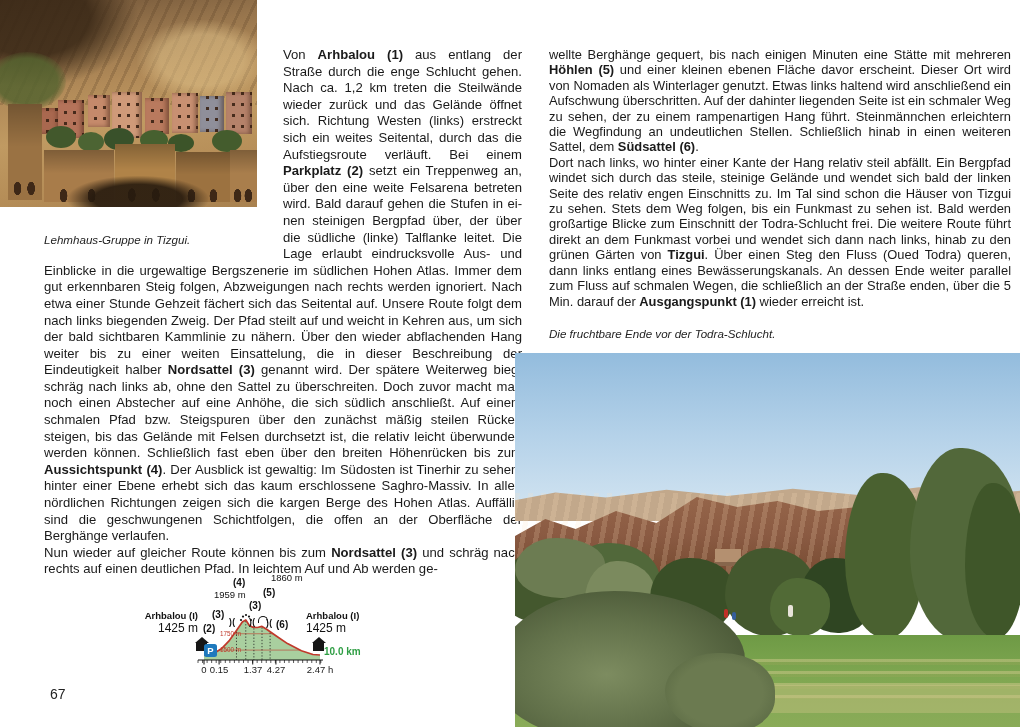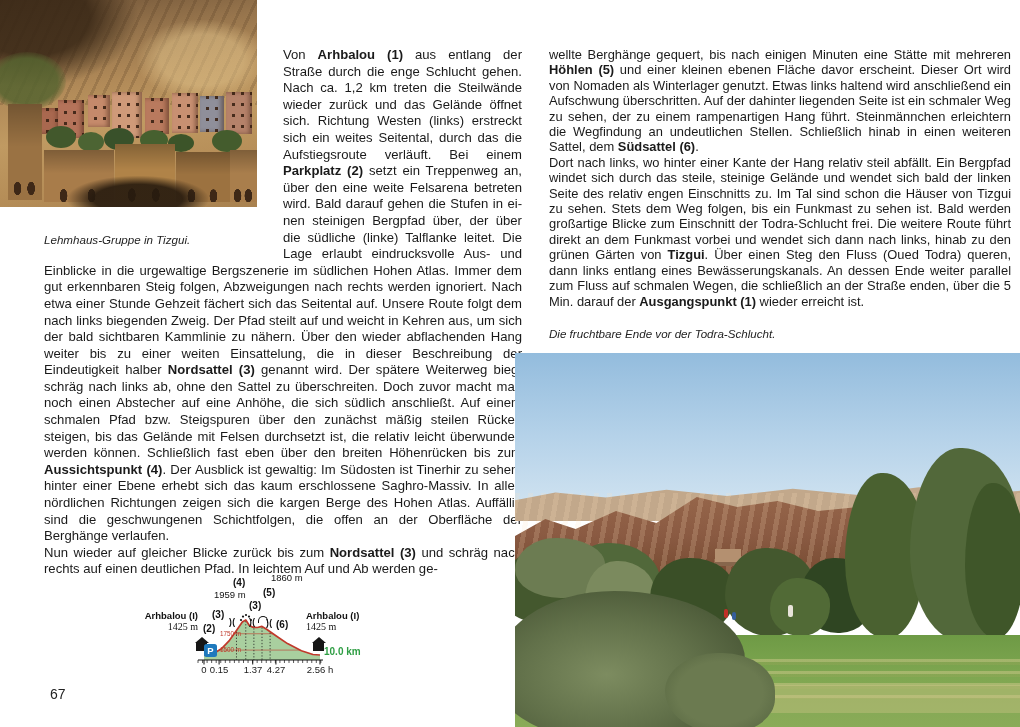--- a/index.html
+++ b/index.html
@@ -57,21 +57,21 @@
   .bush2{left:150px;top:300px;width:110px;height:80px;
     background:radial-gradient(ellipse,#6b7a50 0 55%,#53623e 100%);border-radius:50% 50% 45% 55%;}
   .person{position:absolute;border-radius:2px;}
   .building{left:200px;top:196px;width:26px;height:17px;background:#b49070;
     box-shadow:inset 0 -4px 0 rgba(90,60,40,.5);}
   
   #chart{left:0;top:0;width:1020px;height:727px;pointer-events:none;}
   .wp{position:absolute;font-size:9.5px;color:#111;white-space:nowrap;}
   .wp.b{font-weight:700;font-size:10px;}
   .wp-name{font-weight:700;font-size:9.5px;}
-  .wp-elev{font-size:10px;font-family:Liberation Serif, serif;}
+  .wp-elev{font-size:12px;}
   .ticklbl{position:absolute;top:664px;font-size:9.5px;color:#1a1a1a;transform:translateX(-50%);white-space:nowrap;}
   .kmlbl{position:absolute;left:324px;top:646px;font-size:10px;font-weight:700;white-space:nowrap;}
   .house{position:absolute;width:11px;height:8px;background:#161616;}
   .house::before{content:"";position:absolute;left:-1.5px;top:-6px;
     border-left:7px solid transparent;border-right:7px solid transparent;border-bottom:6px solid #161616;}
   .p-icon{position:absolute;width:13px;height:13px;border-radius:2.5px;color:#fff;
     font-size:9.5px;font-weight:700;line-height:13px;text-align:center;}
   .pass{position:absolute;font-size:8.5px;font-weight:700;color:#111;letter-spacing:.5px;}
   .cave{position:absolute;width:8px;height:6px;border:1.7px solid #141414;border-bottom:none;border-radius:5px 5px 0 0;}
 </style>
@@ -108,21 +108,21 @@
     <div class="lpr" style="left:176px;top:152px;width:55px;height:50px;background-color:#9c7240"></div>
     <div class="lpr" style="left:230px;top:150px;width:27px;height:52px;background-color:#a97e4c"></div>
     <div class="abs gully"></div>
   </div>
 
   <div class="abs caption" style="left:44px;top:233px;">Lehmhaus-Gruppe in Tizgui.</div>
 
   <div id="left-col" class="abs bodycol">
     <div class="wrap-spacer"></div>
     <p><span>Von </span><span style="font-weight: 700;">Arhbalou (1)</span><span> aus entlang der Straße durch die enge Schlucht gehen. Nach ca. 1,2 km treten die Steilwände wieder zurück und das Gelände öffnet sich. Richtung Westen (links) erstreckt sich ein weites Seitental, durch das die Auf­stiegsroute verläuft. Bei einem </span><span style="font-weight: 700;">Parkplatz (2)</span><span> setzt ein Treppen­weg an, über den eine weite Felsarena betreten wird. Bald darauf gehen die Stufen in ei­nen steinigen Bergpfad über, der über die südliche (linke) Talflanke leitet. Die Lage erlaubt eindrucksvolle Aus- und Einblicke in die urgewaltige Bergszenerie im südlichen Hohen At­las. Immer dem gut erkennbaren Steig folgen, Abzweigungen nach rechts werden ignoriert. Nach etwa einer Stunde Gehzeit fächert sich das Seitental auf. Unsere Route folgt dem nach links biegenden Zweig. Der Pfad steilt auf und weicht in Kehren aus, um sich der bald sichtbaren Kammlinie zu nähern. Über den wieder abflachenden Hang weiter bis zu einer weiten Einsattelung, die in dieser Beschreibung der Eindeutigkeit halber </span><span style="font-weight: 700;">Nordsattel (3)</span><span> genannt wird. Der spätere Weiterweg biegt schräg nach links ab, ohne den Sattel zu überschreiten. Doch zuvor macht man noch einen Abstecher auf eine Anhö­he, die sich südlich anschließt. Auf einem schmalen Pfad bzw. Steigspuren über den zunächst mäßig steilen Rücken steigen, bis das Gelände mit Fel­sen durchsetzt ist, die relativ leicht überwunden werden können. Schließlich fast eben über den breiten Höhenrücken bis zum </span><span style="font-weight: 700;">Aussichtspunkt (4)</span><span>. Der Ausblick ist gewaltig: Im Südosten ist Tinerhir zu sehen, hinter einer Ebene erhebt sich das kaum erschlossene Saghro-Massiv. In allen nördlichen Rich­tungen zeigen sich die kargen Berge des Hohen Atlas. Auffällig sind die ge­schwungenen Schichtfolgen, die offen an der Oberfläche der Berghänge verlaufen.</span></p>
-    <p><span>Nun wieder auf gleicher Blicke zurück bis zum </span><span style="font-weight: 700;">Nordsattel (3)</span><span> und schräg nach rechts auf einen deutlichen Pfad. In leichtem Auf und Ab werden ge-</span></p>
+    <p><span>Nun wieder auf gleicher Route können bis zum </span><span style="font-weight: 700;">Nordsattel (3)</span><span> und schräg nach rechts auf einen deutlichen Pfad. In leichtem Auf und Ab werden ge-</span></p>
   </div>
 
   <div id="chart" class="abs">
     <svg class="abs" style="left:190px;top:590px;" width="170" height="85" viewBox="0 0 170 85">
         <defs>
           <clipPath id="ac">
             <path d="M14,70 L14.0,65.0 L22.1,64.5 L31.4,58.8 L39.5,50.3 L46.5,40.5 L52.3,32.0 L55.8,30.0 L59.2,35.2 L62.7,37.2 L67.4,37.5 L72.0,36.4 L76.6,39.2 L85.9,45.7 L97.5,53.6 L111.4,60.7 L123.0,64.5 L130.0,65.0 L130,70 Z"></path>
           </clipPath>
         </defs>
         <path d="M14,70 L14.0,65.0 L22.1,64.5 L31.4,58.8 L39.5,50.3 L46.5,40.5 L52.3,32.0 L55.8,30.0 L59.2,35.2 L62.7,37.2 L67.4,37.5 L72.0,36.4 L76.6,39.2 L85.9,45.7 L97.5,53.6 L111.4,60.7 L123.0,64.5 L130.0,65.0 L130,70 Z" fill="#a9cf9f"></path>
@@ -206,21 +206,21 @@
             <circle cx="12" cy="7" r="1.1"></circle>
           </g>
         </svg>
     </span>
     <span class="cave" style="left:258px;top:616px;"></span>
 
     <span class="ticklbl" style="left:204px;">0</span>
     <span class="ticklbl" style="left:219px;">0.15</span>
     <span class="ticklbl" style="left:253px;">1.37</span>
     <span class="ticklbl" style="left:276px;">4.27</span>
-    <span class="ticklbl" style="left:320px;">2.56 h</span>
+    <span class="ticklbl" style="left:320px;">2.47 h</span>
     <span class="kmlbl" style="color: rgb(47, 158, 68);">10.0 km</span>
   </div>
 
   <div id="page-num" class="abs">67</div>
 
   <div id="right-col" class="abs bodycol">
     <p><span>wellte Berghänge gequert, bis nach einigen Minuten eine Stätte mit mehre­ren </span><span style="font-weight: 700;">Höhlen (5)</span><span> und einer kleinen ebenen Fläche davor erscheint. Dieser Ort wird von Nomaden als Winterlager genutzt. Etwas links haltend wird an­schließend ein Aufschwung überschritten. Auf der dahinter liegenden Seite ist ein schmaler Weg zu sehen, der zu einem rampenartigen Hang führt. Steinmännchen erleichtern die Wegfindung an undeutlichen Stellen. Schließ­lich hinab in einen weiteren Sattel, dem </span><span style="font-weight: 700;">Südsattel (6)</span><span>.</span></p>
     <p><span>Dort nach links, wo hinter einer Kante der Hang relativ steil abfällt. Ein Berg­pfad windet sich durch das steile, steinige Gelände und wendet sich bald der linken Seite des relativ engen Einschnitts zu. Im Tal sind schon die Häu­ser von Tizgui zu sehen. Stets dem Weg folgen, bis ein Funkmast zu sehen ist. Bald werden großartige Blicke zum Einschnitt der Todra-Schlucht frei. Die weitere Route führt direkt an dem Funkmast vorbei und wendet sich dann nach links, hinab zu den grünen Gärten von </span><span style="font-weight: 700;">Tizgui</span><span>. Über einen Steg den Fluss (Oued Todra) queren, dann links entlang eines Bewässerungska­nals. An dessen Ende weiter parallel zum Fluss auf schmalen Wegen, die schließlich an der Straße enden, über die 5 Min. darauf der </span><span style="font-weight: 700;">Ausgangspunkt (1)</span><span> wieder erreicht ist.</span></p>
   </div>
 

